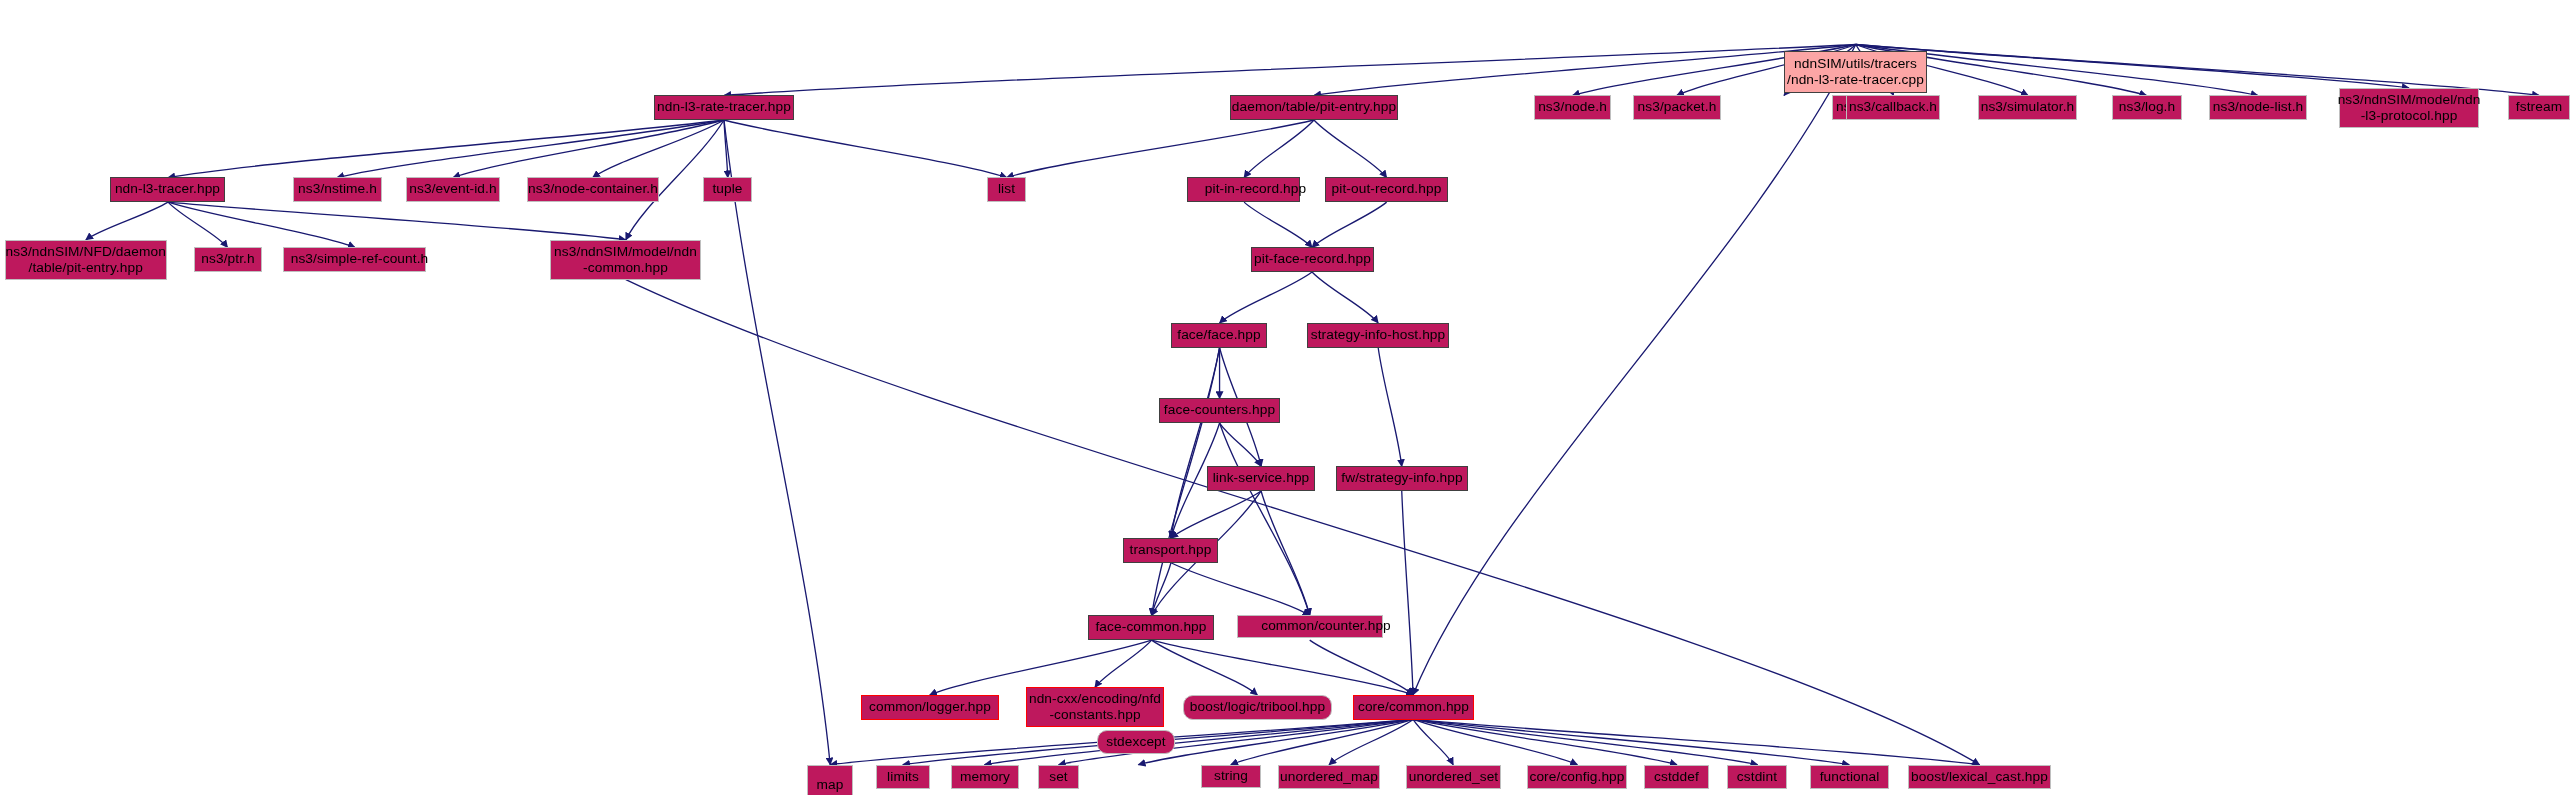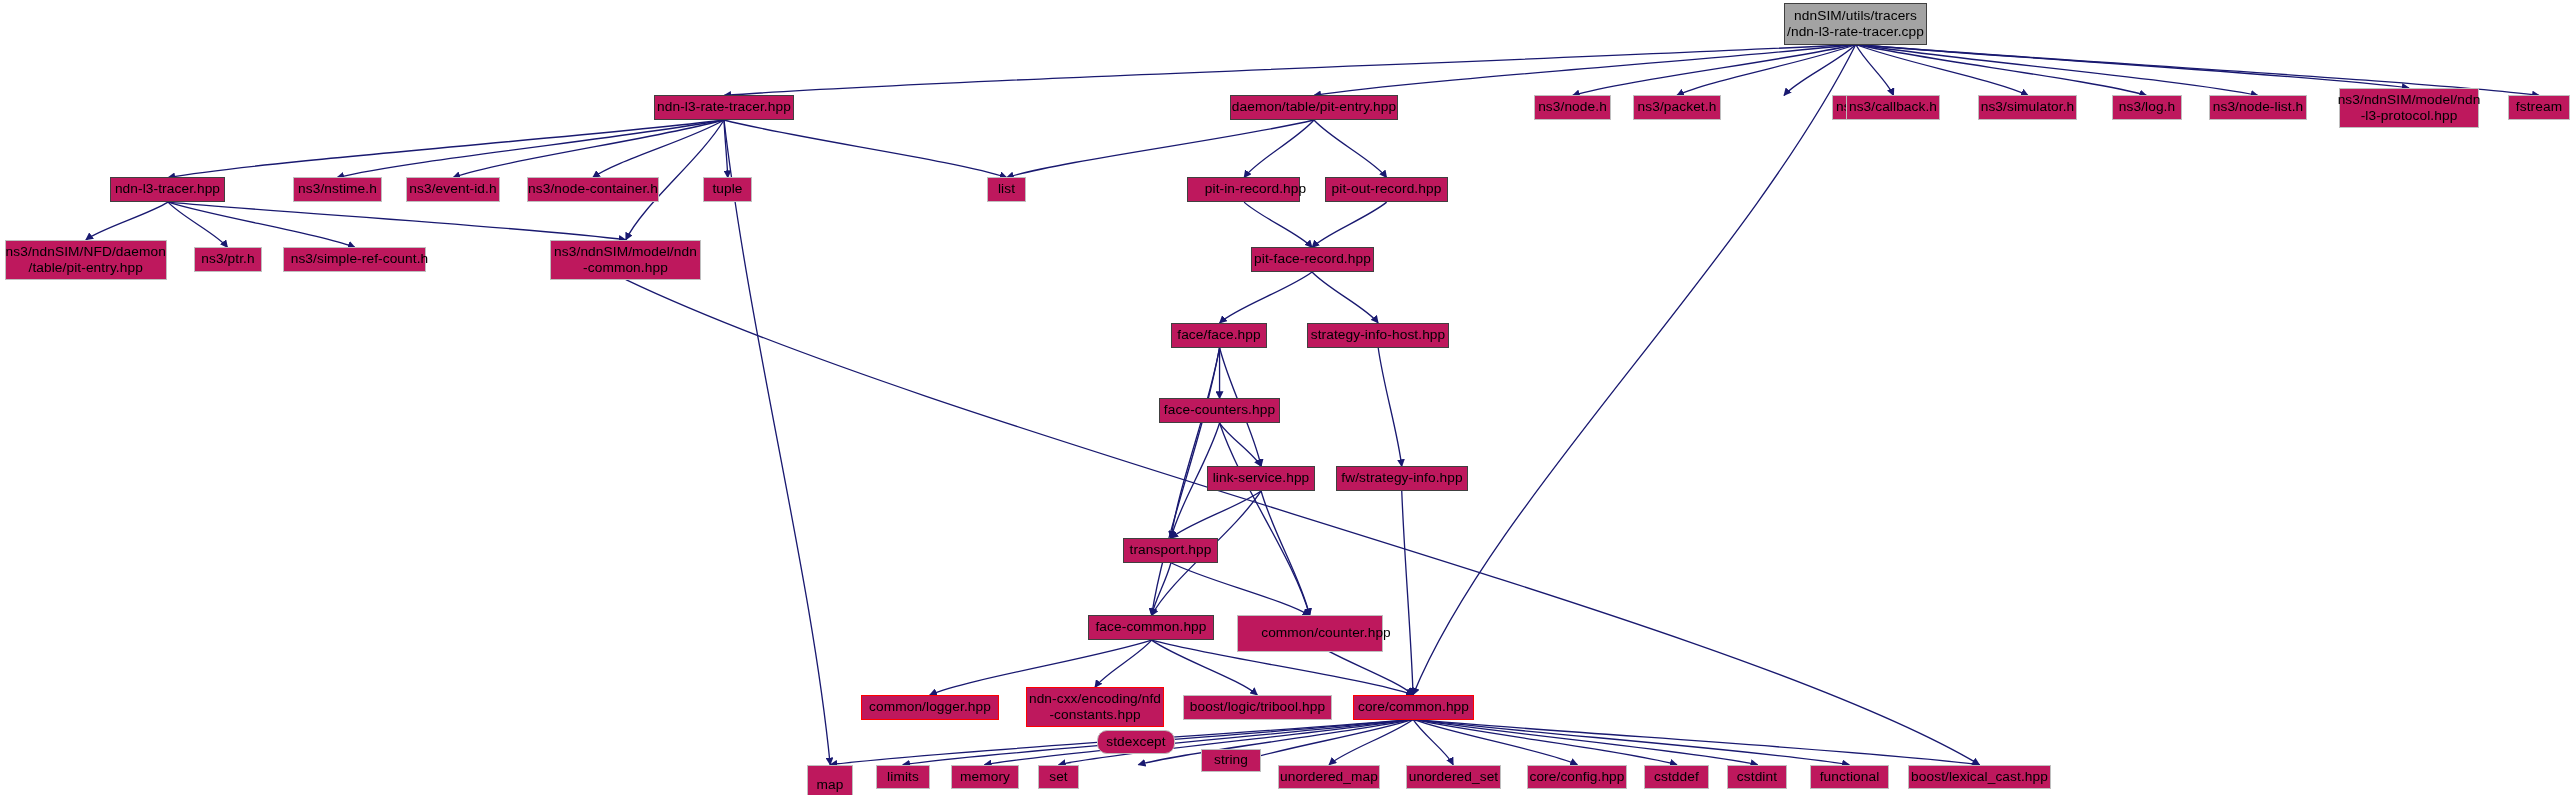--- a/index.html
+++ b/index.html
@@ -39,21 +39,22 @@
     z-index: 3;
   }
   .node.dark {
     border: 1.9px solid #404040;
   }
   .node.red {
     border: 1.9px solid #ff0000;
   }
   .node.root {
     border: 1.9px solid #404040;
-    background: #a3a3a3;
+    background: #fca5a5;
+    margin-top: 48px;
   }
 </style>
 </head>
 <body>
 
 <div id="graph-root">
   <svg id="edges" xmlns="http://www.w3.org/2000/svg" viewBox="0 0 2729 843" width="2576" height="796">
     <defs>
       <marker id="arrow" viewBox="0 0 10 10" refX="9" refY="5" markerWidth="6" markerHeight="6" orient="auto-start-reverse">
         <path d="M 0 0 L 10 5 L 0 10 z" fill="#191970"></path>
@@ -156,32 +157,32 @@
       <div class="node" style="left: 550px; top: 240px; width: 151px; height: 40px;">ns3/ndnSIM/model/ndn
 -common.hpp</div>
       <div class="node dark" style="left: 1251px; top: 247px; width: 123px; height: 24.5px;">pit-face-record.hpp</div>
       <div class="node dark" style="left: 1171px; top: 323px; width: 96px; height: 24.5px;">face/face.hpp</div>
       <div class="node dark" style="left: 1307px; top: 323px; width: 142px; height: 24.5px;">strategy-info-host.hpp</div>
       <div class="node dark" style="left: 1159px; top: 398px; width: 121px; height: 24.5px;">face-counters.hpp</div>
       <div class="node dark" style="left: 1207px; top: 466px; width: 108px; height: 24.5px;">link-service.hpp</div>
       <div class="node dark" style="left: 1336px; top: 466px; width: 132px; height: 24.5px;">fw/strategy-info.hpp</div>
       <div class="node dark" style="left: 1123px; top: 538px; width: 95px; height: 24.5px;">transport.hpp</div>
       <div class="node dark" style="left: 1088px; top: 615px; width: 126px; height: 24.5px;">face-common.hpp</div>
-      <div class="node" style="left: 1237px; top: 615px; width: 146px; height: 37px; padding-left: 32px;">common/counter.hpp</div>
+      <div class="node" style="left: 1237px; top: 615px; width: 146px; height: 23px; padding-left: 32px;">common/counter.hpp</div>
       <div class="node red" style="left: 861px; top: 695px; width: 138px; height: 24.5px;">common/logger.hpp</div>
       <div class="node red" style="left: 1026px; top: 687px; width: 138px; height: 40px;">ndn-cxx/encoding/nfd
 -constants.hpp</div>
-      <div class="node" style="left: 1183px; top: 695px; width: 149px; height: 24.5px;">boost/logic/tribool.hpp</div>
+      <div class="node" style="left: 1183px; top: 695px; width: 149px; height: 24.5px; border-radius: 10px;">boost/logic/tribool.hpp</div>
       <div class="node red" style="left: 1353px; top: 695px; width: 121px; height: 24.5px;">core/common.hpp</div>
       <div class="node" style="left: 807px; top: 765px; width: 46px; height: 40px;">map</div>
       <div class="node" style="left: 876px; top: 765px; width: 54px; height: 23.6px;">limits</div>
       <div class="node" style="left: 951px; top: 765px; width: 68px; height: 23.6px;">memory</div>
       <div class="node" style="left: 1038px; top: 765px; width: 41px; height: 23.6px;">set</div>
       <div class="node" style="left: 1097px; top: 730px; width: 78px; height: 23.6px; border-radius: 10px;">stdexcept</div>
-      <div class="node" style="left: 1201px; top: 749px; width: 60px; height: 23px;">string</div>
+      <div class="node" style="left: 1201px; top: 765px; width: 60px; height: 23px;">string</div>
       <div class="node" style="left: 1278px; top: 765px; width: 102px; height: 23.6px;">unordered_map</div>
       <div class="node" style="left: 1406px; top: 765px; width: 95px; height: 23.6px;">unordered_set</div>
       <div class="node" style="left: 1527px; top: 765px; width: 100px; height: 23.6px;">core/config.hpp</div>
       <div class="node" style="left: 1644px; top: 765px; width: 65px; height: 23.6px;">cstddef</div>
       <div class="node" style="left: 1727px; top: 765px; width: 60px; height: 23.6px;">cstdint</div>
       <div class="node" style="left: 1810px; top: 765px; width: 79px; height: 23.6px;">functional</div>
       <div class="node" style="left: 1908px; top: 765px; width: 143px; height: 23.6px;">boost/lexical_cast.hpp</div>
     </div>
 </div>
 

